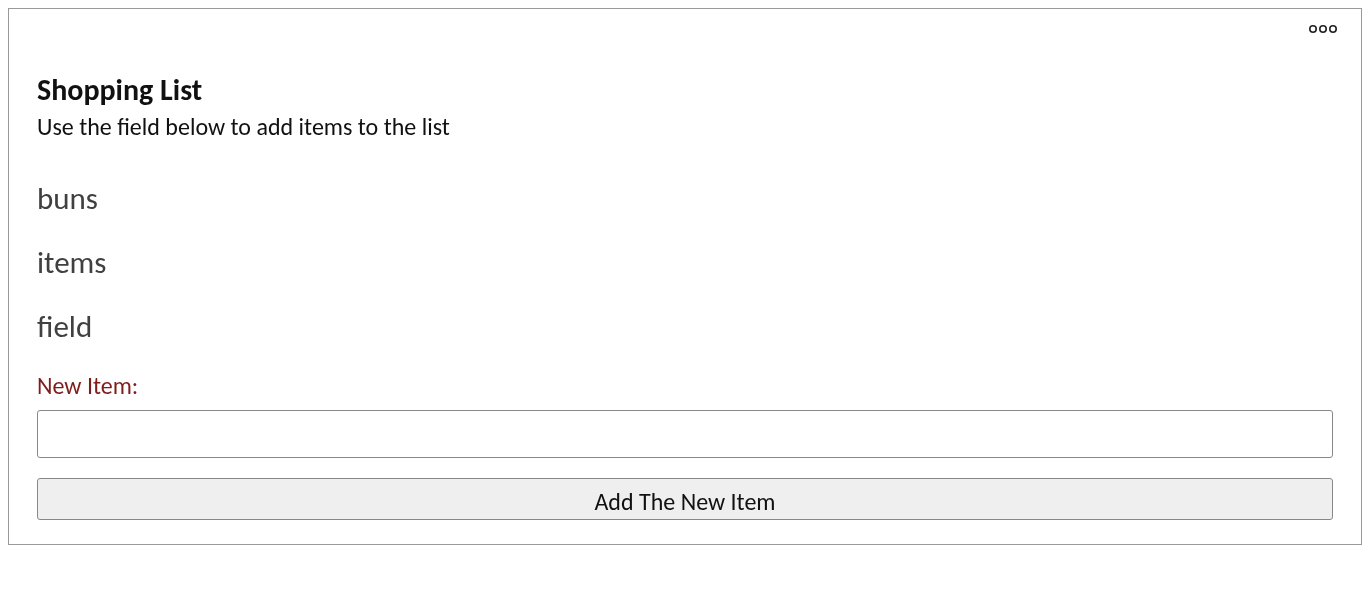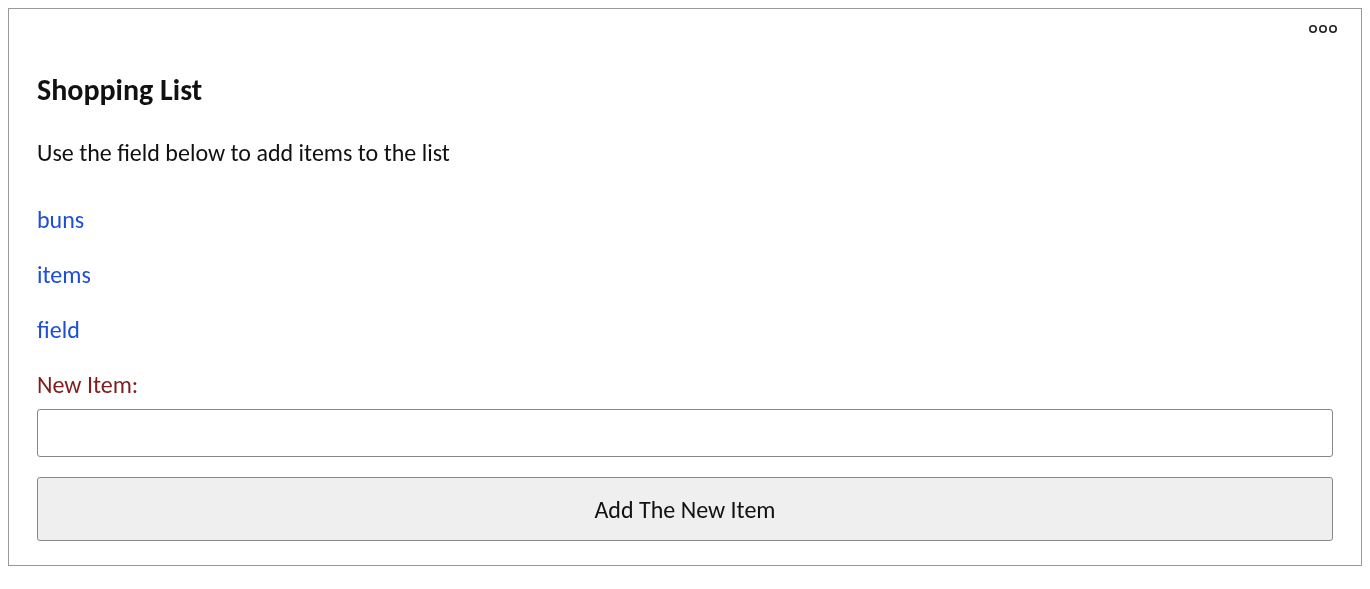--- a/index.html
+++ b/index.html
@@ -24,33 +24,33 @@
       top: 14px;
       right: 22px;
       cursor: pointer;
     }
     .more svg { display: block; }
     h2.title {
       font-size: 30px;
       font-weight: 700;
       color: #111;
       margin-top: 42px;
-      margin-bottom: 30px;
+      margin-bottom: 4px;
     }
     .desc {
       font-size: 24px;
       color: #111;
       margin-bottom: 38px;
     }
     .items {
       margin-bottom: 10px;
     }
     .item {
-      font-size: 24px;
-      color: #1d4ed8;
+      font-size: 31px;
+      color: #404040;
       margin-bottom: 26px;
     }
     .new-label {
       font-size: 24px;
       color: #7f1d1d;
       margin-bottom: 10px;
       display: block;
     }
     .text-input {
       width: 100%;
@@ -66,21 +66,21 @@
       width: 100%;
       margin-top: 20px;
       font-size: 24px;
       padding: 8px 0;
       background: #efefef;
       border: 1px solid #888;
       border-radius: 3px;
       cursor: pointer;
       font-family: inherit;
       color: #111;
-      height: 64px;
+      height: 42px;
     }
   </style>
 </head>
 <body>
 
 <div class="card">
 
   <div class="more">
     <svg width="32" height="12" viewBox="0 0 32 12">
       <circle cx="6" cy="6" r="3.2" fill="none" stroke="#222" stroke-width="1.6"></circle>

